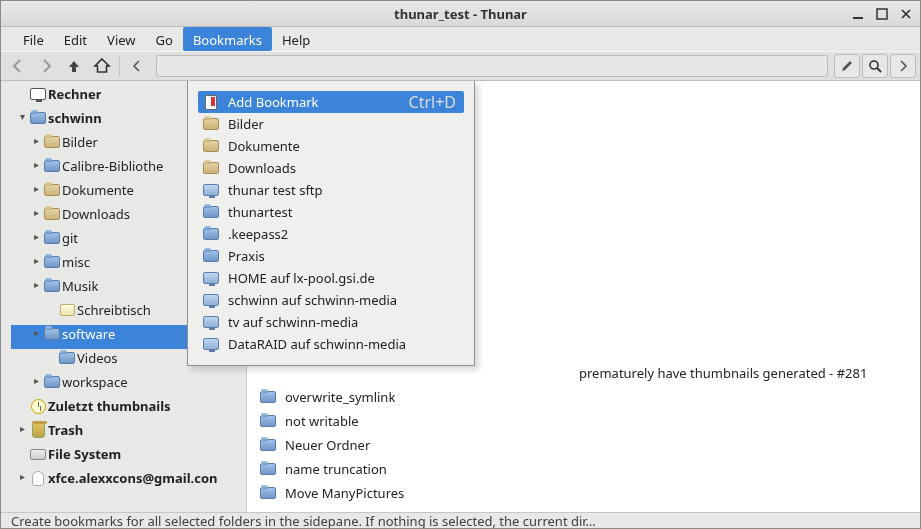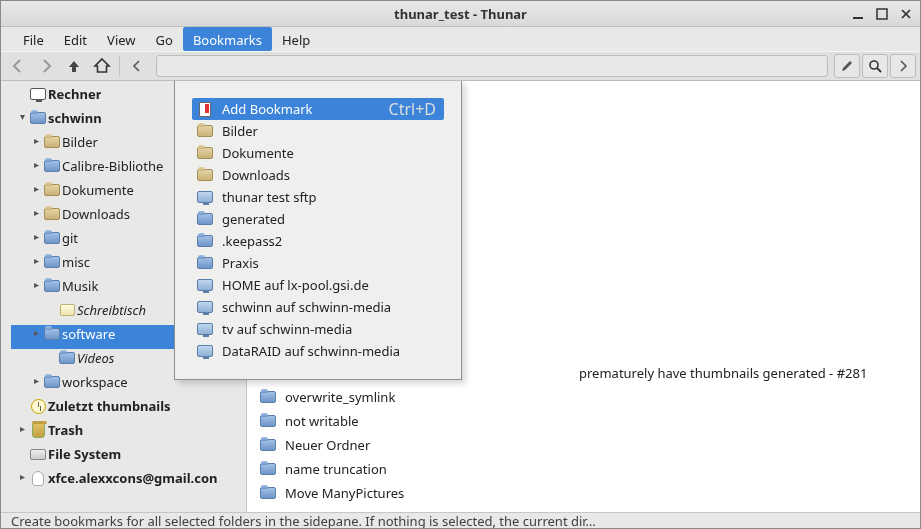--- a/index.html
+++ b/index.html
@@ -25,21 +25,21 @@
   .body { flex: 1; display: flex; overflow: hidden; position: relative; }
   .sidepane { width: 246px; background: #e8e8e7; border-right: 1px solid #c6c6c6; overflow: hidden; padding: 4px 0; }
   .node { display: flex; align-items: flex-start; height: 24px; padding-left: 6px; gap: 1px; white-space: nowrap; margin-left: 10px; }
   .node .exp { width: 11px; display: inline-flex; justify-content: center; color: #555; font-size: 10px; cursor: pointer; }
   .node .exp.blank { visibility: hidden; }
   .node .icon { width: 18px; height: 18px; display:inline-flex; align-items:center; justify-content:center; }
   .node .label { overflow: hidden; text-overflow: ellipsis; }
   .node.bold .label { font-weight: bold; }
   .node.selected { background: #3b84d9; color: #fff; }
   .indent-1 { padding-left: 20px; }
-  .indent-2 { padding-left: 35px; font-style: italic; }
+  .indent-2 { padding-left: 35px; }
   
   .folder { width:16px; height:12px; border-radius:2px; position:relative; }
   .folder::before { content:""; position:absolute; top:-3px; left:0; width:7px; height:4px; border-radius:2px 2px 0 0; background:inherit; }
   .folder-blue { background: linear-gradient(#a2c0e6,#6e96c8); border:1px solid #5a7daa; }
   .folder-tan  { background: linear-gradient(#e4d3a6,#c9b276); border:1px solid #a48f59; }
   .monitor-ico { width:16px; height:12px; border:1px solid #555; background:#fff; border-radius:2px; position:relative; }
   .monitor-ico::after { content:""; position:absolute; bottom:-3px; left:5px; width:6px; height:2px; background:#555; }
   .clock-ico { width:15px; height:15px; border:1.5px solid #c4a000; border-radius:50%; background:#fff8d0; position:relative; }
   .clock-ico::after { content:""; position:absolute; left:6px; top:2px; width:1px; height:5px; background:#665; box-shadow: 2px 4px 0 0 #665; }
   .trash-ico { width:13px; height:15px; background:linear-gradient(#e0c060,#c0a040); border:1px solid #8a6; border-radius:2px 2px 3px 3px; position:relative; }
@@ -51,21 +51,21 @@
   .bookmark-new-ico::after { content:""; position:absolute; right:1px; top:1px; width:4px; height:9px; background:#d33; }
 
   
   .filepane { flex:1; background:#fff; overflow:hidden; display:flex; flex-direction:column; }
   .filelist { flex:1; overflow:hidden; padding-top: 280px; }
   .filerow { display:flex; align-items:center; height:24px; padding-left:12px; gap:8px; }
   .filerow .icon { width:18px; height:18px; display:inline-flex; align-items:center; justify-content:center; }
   .truncated { color:#222; }
 
   
-  .dropdown { position:absolute; left:173px; top:-1px; width:288px; background:#efefee; border:1px solid #8f8f8f; box-shadow: 4px 4px 6px rgba(0,0,0,0.15); z-index:50; padding:17px; }
+  .dropdown { position:absolute; left:186px; top:-1px; width:288px; background:#efefee; border:1px solid #8f8f8f; box-shadow: 4px 4px 6px rgba(0,0,0,0.15); z-index:50; padding:10px; }
   .dd-item { display:flex; align-items:center; height:22px; padding:0 8px 0 4px; gap:8px; border-radius:2px; }
   .dd-item .icon { width:18px; height:18px; display:inline-flex; align-items:center; justify-content:center; }
   .dd-item .lbl { flex:1; white-space:nowrap; }
   .dd-item .accel { color:#ddd; font-size:16px; }
   .dd-item.highlight { background:#3b84d9; color:#fff; }
   .dd-item:not(.highlight) .accel { color:#888; }
   .net-ico { width:16px; height:12px; border:1px solid #5a7daa; background:linear-gradient(#c0d6ef,#8fb0d6); border-radius:2px; position:relative; }
   .net-ico::after{ content:""; position:absolute; bottom:-3px; left:5px; width:6px; height:2px; background:#5a7daa; }
 
   
@@ -349,21 +349,21 @@
         <div class="dd-item">
           <span class="icon">
             <div class="net-ico"></div>
           </span>
           <span class="lbl">thunar test sftp</span>
         </div>
         <div class="dd-item">
           <span class="icon">
             <div class="folder folder-blue"></div>
           </span>
-          <span class="lbl">generated</span>
+          <span class="lbl">thunartest</span>
         </div>
         <div class="dd-item">
           <span class="icon">
             <div class="folder folder-blue"></div>
           </span>
           <span class="lbl">.keepass2</span>
         </div>
         <div class="dd-item">
           <span class="icon">
             <div class="folder folder-blue"></div>

